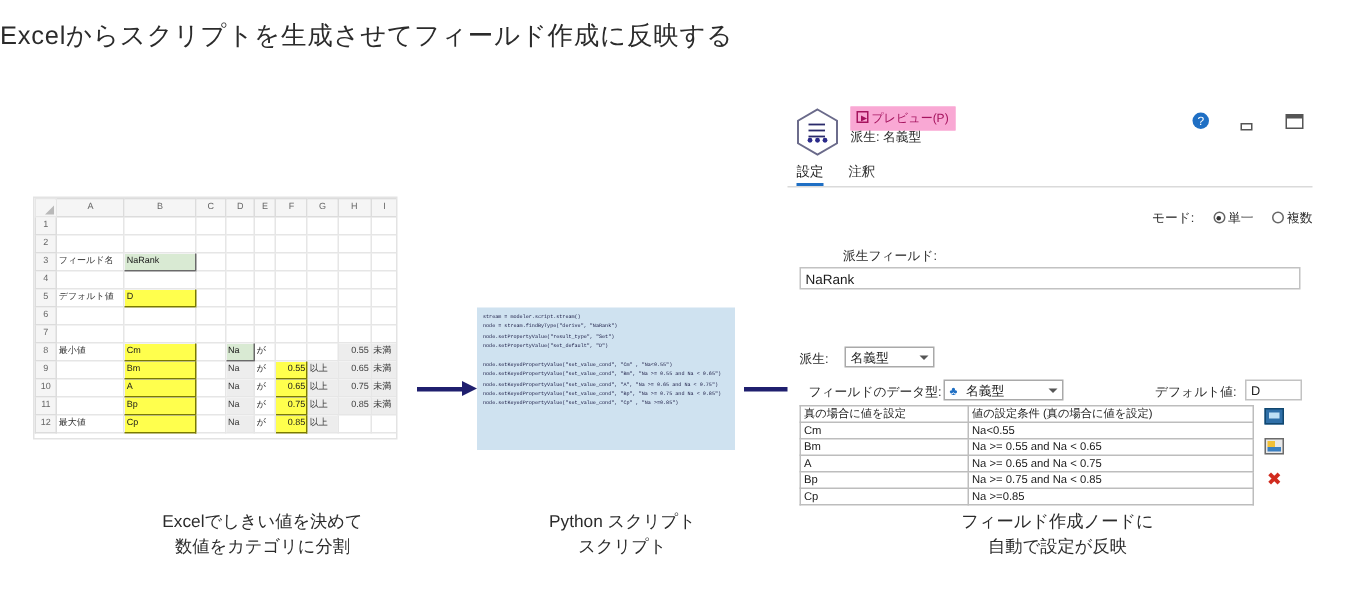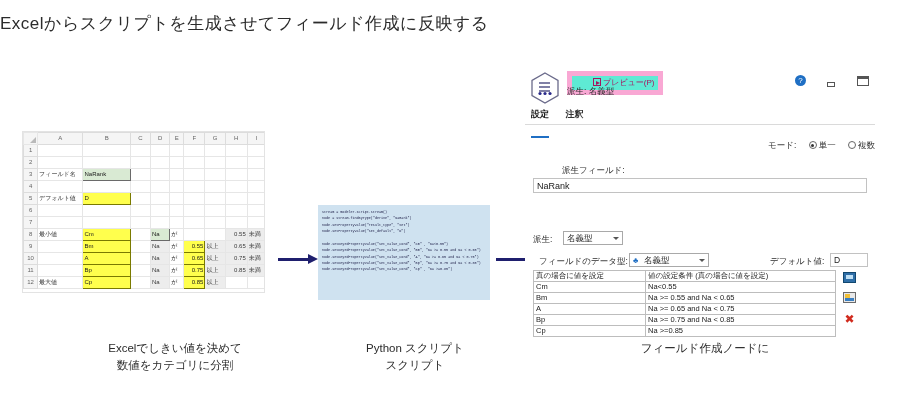--- a/index.html
+++ b/index.html
@@ -121,26 +121,26 @@
   #modeler-dialog {
     position: absolute;
     left: 525px; top: 68px;
     width: 350px; height: 262px;
     background: #ffffff;
   }
   #dlg-header { position: relative; height: 40px; }
   #node-icon { position: absolute; left: 5px; top: 4px; width: 30px; height: 32px; }
   #preview-button {
     position: absolute; left: 42px; top: 3px;
-    border: 5px solid #f9a8d4;
-    padding: 1px 4px 2px 21px;
+    border: 1px solid #f9a8d4;
+    padding: 1px 4px 2px 3px;
     font-size: 8px;
     color: #a6145f;
     white-space: nowrap;
-    background: #5eead4;
+    background: #f9a8d4;
   }
   #preview-play {
     display: inline-block;
     width: 8px; height: 8px;
     border: 1px solid #a6145f;
     position: relative; top: 1px;
     margin-right: 2px;
   }
   #preview-play::after {
     content: ""; position: absolute; left: 2px; top: 1.5px;
@@ -162,21 +162,21 @@
   #minimize-icon {
     position: absolute; left: 32px; top: 7px;
     width: 8px; height: 5px; border: 1px solid #555;
   }
   #maximize-icon {
     position: absolute; left: 62px; top: 1px;
     width: 12px; height: 10px; border: 1px solid #555;
     border-top-width: 3px;
   }
   #dlg-tabs { position: absolute; left: 6px; top: 40px; font-size: 9px; }
-  #dlg-tabs span { display: inline-block; margin-right: 14px; padding-bottom: 15px; color: #333; font-weight: bold; }
+  #dlg-tabs span { display: inline-block; margin-right: 14px; padding-bottom: 1px; color: #333; }
   #dlg-tabs span.active { color: #1b1b1b; border-bottom: 2px solid #1f6fc4; }
   #dlg-divider {
     position: absolute; left: 0; top: 56px; width: 350px;
     border-top: 1px solid #dadada;
   }
 
   #mode-row {
     position: absolute; left: 0; top: 72px; width: 350px;
     text-align: right; font-size: 8.5px; color: #2b2b2b;
   }
@@ -582,13 +582,14 @@
 <div class="caption" id="caption-1">
   <div>Excelでしきい値を決めて</div>
   <div>数値をカテゴリに分割</div>
 </div>
 <div class="caption" id="caption-2">
   <div>Python スクリプト</div>
   <div>スクリプト</div>
 </div>
 <div class="caption" id="caption-3">
   <div>フィールド作成ノードに</div>
+  <div>自動で設定が反映</div>
 </div>
 
 </body></html>

